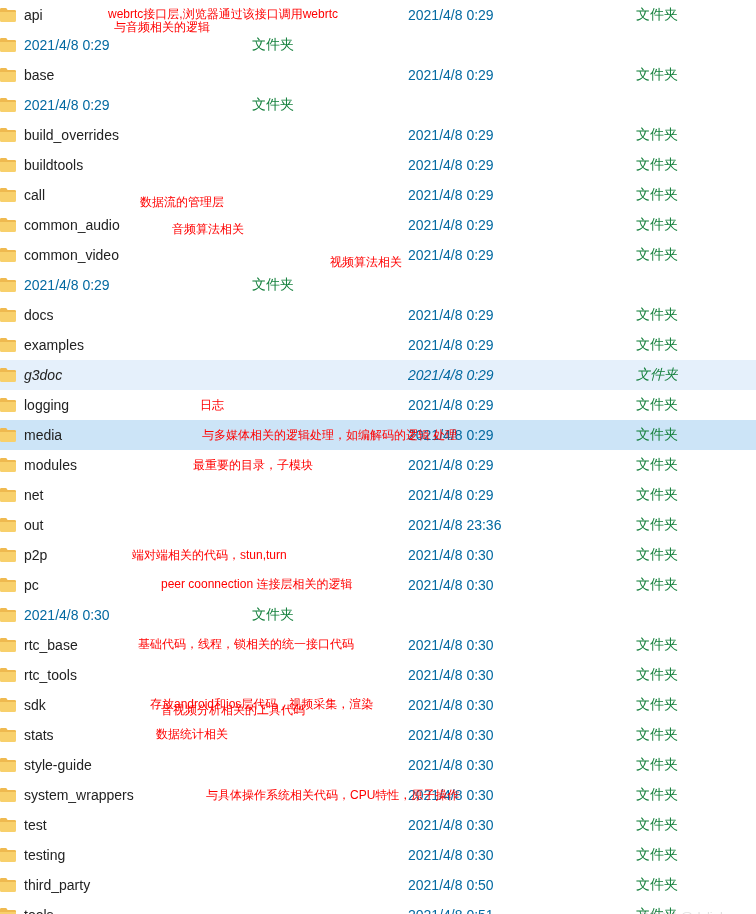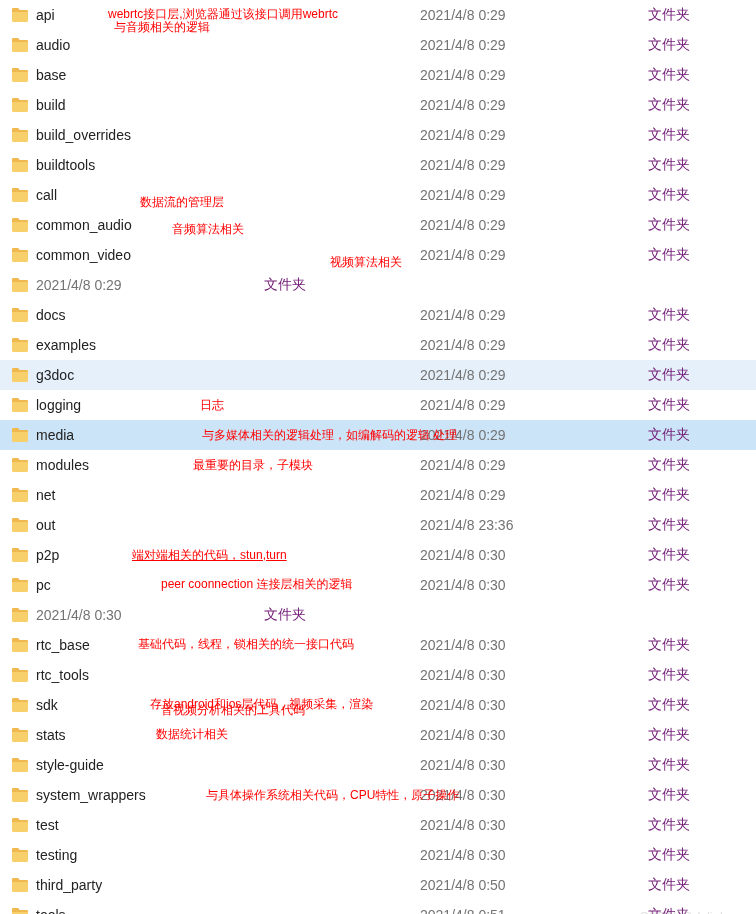--- a/index.html
+++ b/index.html
@@ -11,24 +11,24 @@
       width: 756px;
       position: relative;
     }
     .file-list {
       width: 100%;
     }
     .row {
       display: flex;
       align-items: center;
       height: 30px;
-      padding-left: 12px;
     }
     .row.highlighted {
       background: #e5f0fb;
+      font-style: italic;
     }
     .row.selected {
       background: #cce4f7;
     }
     .icon-cell {
       width: 24px;
       display: flex;
       align-items: center;
     }
     .folder-icon {
@@ -36,25 +36,25 @@
       height: 14px;
     }
     .name-cell {
       width: 384px;
       color: #222;
       white-space: nowrap;
       overflow: hidden;
     }
     .date-cell {
       width: 228px;
-      color: #737373;
+      color: #0369a1;
     }
     .type-cell {
       width: 100px;
-      color: #701a75;
+      color: #15803d;
     }
     .annotations {
       position: absolute;
       top: 0;
       left: 0;
       pointer-events: none;
     }
     .ann {
       position: absolute;
       color: #f00;
@@ -86,21 +86,20 @@
       <div class="date-cell">2021/4/8 0:29</div>
       <div class="type-cell">文件夹</div>
     </div>
     <div class="row">
       <div class="icon-cell">
         <svg class="folder-icon" viewBox="0 0 16 14">
           <path d="M0 1.5 Q0 0 1.5 0 L6 0 L7.5 2 L14.5 2 Q16 2 16 3.5 L16 12.5 Q16 14 14.5 14 L1.5 14 Q0 14 0 12.5 Z" fill="#f8d06b"></path>
           <path d="M0 4 L16 4 L16 3.5 Q16 2 14.5 2 L7.5 2 L6 0 L1.5 0 Q0 0 0 1.5 Z" fill="#efb94f"></path>
         </svg>
       </div>
-      <div class="name-cell">audio</div>
       <div class="date-cell">2021/4/8 0:29</div>
       <div class="type-cell">文件夹</div>
     </div>
     <div class="row">
       <div class="icon-cell">
         <svg class="folder-icon" viewBox="0 0 16 14">
           <path d="M0 1.5 Q0 0 1.5 0 L6 0 L7.5 2 L14.5 2 Q16 2 16 3.5 L16 12.5 Q16 14 14.5 14 L1.5 14 Q0 14 0 12.5 Z" fill="#f8d06b"></path>
           <path d="M0 4 L16 4 L16 3.5 Q16 2 14.5 2 L7.5 2 L6 0 L1.5 0 Q0 0 0 1.5 Z" fill="#efb94f"></path>
         </svg>
       </div>
@@ -108,21 +107,20 @@
       <div class="date-cell">2021/4/8 0:29</div>
       <div class="type-cell">文件夹</div>
     </div>
     <div class="row">
       <div class="icon-cell">
         <svg class="folder-icon" viewBox="0 0 16 14">
           <path d="M0 1.5 Q0 0 1.5 0 L6 0 L7.5 2 L14.5 2 Q16 2 16 3.5 L16 12.5 Q16 14 14.5 14 L1.5 14 Q0 14 0 12.5 Z" fill="#f8d06b"></path>
           <path d="M0 4 L16 4 L16 3.5 Q16 2 14.5 2 L7.5 2 L6 0 L1.5 0 Q0 0 0 1.5 Z" fill="#efb94f"></path>
         </svg>
       </div>
-      <div class="name-cell">build</div>
       <div class="date-cell">2021/4/8 0:29</div>
       <div class="type-cell">文件夹</div>
     </div>
     <div class="row">
       <div class="icon-cell">
         <svg class="folder-icon" viewBox="0 0 16 14">
           <path d="M0 1.5 Q0 0 1.5 0 L6 0 L7.5 2 L14.5 2 Q16 2 16 3.5 L16 12.5 Q16 14 14.5 14 L1.5 14 Q0 14 0 12.5 Z" fill="#f8d06b"></path>
           <path d="M0 4 L16 4 L16 3.5 Q16 2 14.5 2 L7.5 2 L6 0 L1.5 0 Q0 0 0 1.5 Z" fill="#efb94f"></path>
         </svg>
       </div>
@@ -418,21 +416,21 @@
 
 <div class="annotations" id="ann-layer">
     <div class="ann" style="left: 108px; top: 6px;">webrtc接口层,浏览器通过该接口调用webrtc</div>
     <div class="ann" style="left: 114px; top: 19px;">与音频相关的逻辑</div>
     <div class="ann" style="left: 140px; top: 194px;">数据流的管理层</div>
     <div class="ann" style="left: 172px; top: 221px;">音频算法相关</div>
     <div class="ann" style="left: 330px; top: 254px;">视频算法相关</div>
     <div class="ann" style="left: 200px; top: 397px;">日志</div>
     <div class="ann" style="left: 202px; top: 427px;">与多媒体相关的逻辑处理，如编解码的逻辑 处理</div>
     <div class="ann" style="left: 193px; top: 457px;">最重要的目录，子模块</div>
-    <div class="ann" style="left: 132px; top: 547px; text-decoration: underline;">端对端相关的代码，stun,turn</div>
+    <div class="ann" style="left: 132px; top: 547px;">端对端相关的代码，stun,turn</div>
     <div class="ann" style="left: 161px; top: 576px;">peer coonnection 连接层相关的逻辑</div>
     <div class="ann" style="left: 138px; top: 636px;">基础代码，线程，锁相关的统一接口代码</div>
     <div class="ann" style="left: 161px; top: 666px; margin-top: 36px;">音视频分析相关的工具代码</div>
     <div class="ann" style="left: 150px; top: 696px;">存放android和ios层代码，视频采集，渲染</div>
     <div class="ann" style="left: 156px; top: 726px;">数据统计相关</div>
     <div class="ann" style="left: 206px; top: 787px;">与具体操作系统相关代码，CPU特性，原子操作</div>
   </div>
 
 <div class="watermark">CSDN @dvlinker</div>
 

